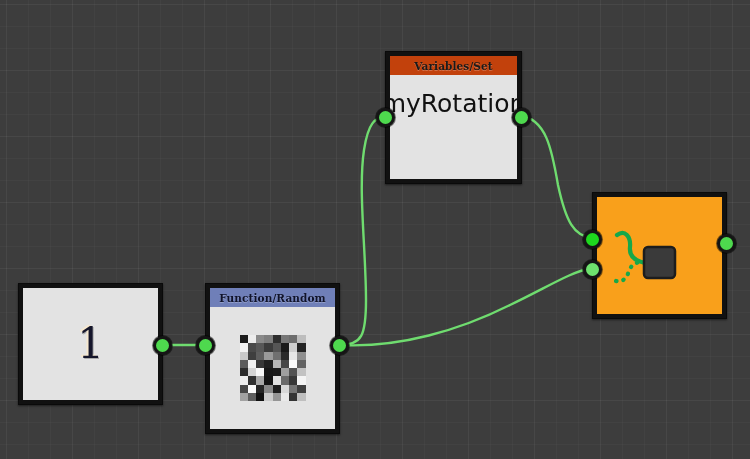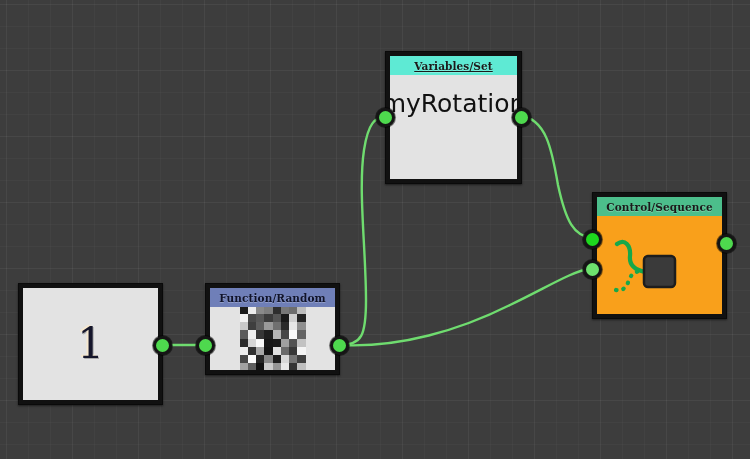--- a/index.html
+++ b/index.html
@@ -67,21 +67,21 @@
     position:relative;
     display:flex;
     align-items:center;
     justify-content:center;
     overflow:hidden;
   }
 
   
   .node-constant .node-header { background:#93d8be; }
   .node-random   .node-header { background:#6f7fb8; color:#10132a; }
-  .node-varset   .node-header { background:#5eead4;text-decoration:underline; }
+  .node-varset   .node-header { background:#c2410c; }
   .node-sequence .node-header { background:#4cbe8b; }
   .node-sequence .node-body   { background:#f9a01b; }
 
   
   .port {
     position:absolute;
     width:19px; height:19px;
     border-radius:50%;
     background:#4bdb4b;
     border:3px solid #151515;
@@ -134,21 +134,21 @@
 
   <div class="node node-constant" style="left:18px; top:283px; width:145px; height:122px;">
     <div class="node-inner">
       <div class="node-body">
         <span class="const-value">1</span>
       </div>
     </div>
     <div class="port mid" style="right:-10px; top:52px;"></div>
   </div>
 
-  <div class="node node-random" style="left:205px; top:283px; width:135px; height:92px;">
+  <div class="node node-random" style="left:205px; top:283px; width:135px; height:151px;">
     <div class="node-inner">
       <div class="node-header">Function/Random</div>
       <div class="node-body">
         <div class="noise-icon" id="noise-grid">
             <i style="background: rgb(28, 28, 28);"></i>
             <i style="background: rgb(237, 237, 237);"></i>
             <i style="background: rgb(138, 138, 138);"></i>
             <i style="background: rgb(126, 126, 126);"></i>
             <i style="background: rgb(46, 46, 46);"></i>
             <i style="background: rgb(119, 119, 119);"></i>
@@ -224,21 +224,20 @@
         <span style="font-family:'DejaVu Sans', sans-serif; font-size:25px;
                      color:#111111; white-space:nowrap; line-height:1;">myRotation</span>
       </div>
     </div>
     <div class="port mid" style="left:-10px; top:56px;"></div>
     <div class="port mid" style="right:-10px; top:56px;"></div>
   </div>
 
   <div class="node node-sequence" style="left:592px; top:192px; width:135px; height:127px;">
     <div class="node-inner">
-      <div class="node-header">Control/Sequence</div>
       <div class="node-body" style="justify-content:flex-start; padding-left:14px; align-items:center;">
         <svg class="seq-icon" viewBox="0 0 74 66">
 
           <path d="M 6,12 C 14,6 20,14 19,24 C 18,33 24,38 34,40" fill="none" stroke="#17a84a" stroke-width="4.2" stroke-linecap="round"></path>
 
           <path d="M 5,58 C 12,60 16,54 18,48 C 21,40 27,38 34,40" fill="none" stroke="#17a84a" stroke-width="4.2" stroke-linecap="round" stroke-dasharray="0.5 7"></path>
 
           <rect x="33" y="24" width="31" height="31" rx="4" ry="4" fill="#3a3a3a" stroke="#1d1d1d" stroke-width="2.5"></rect>
         </svg>
       </div>

